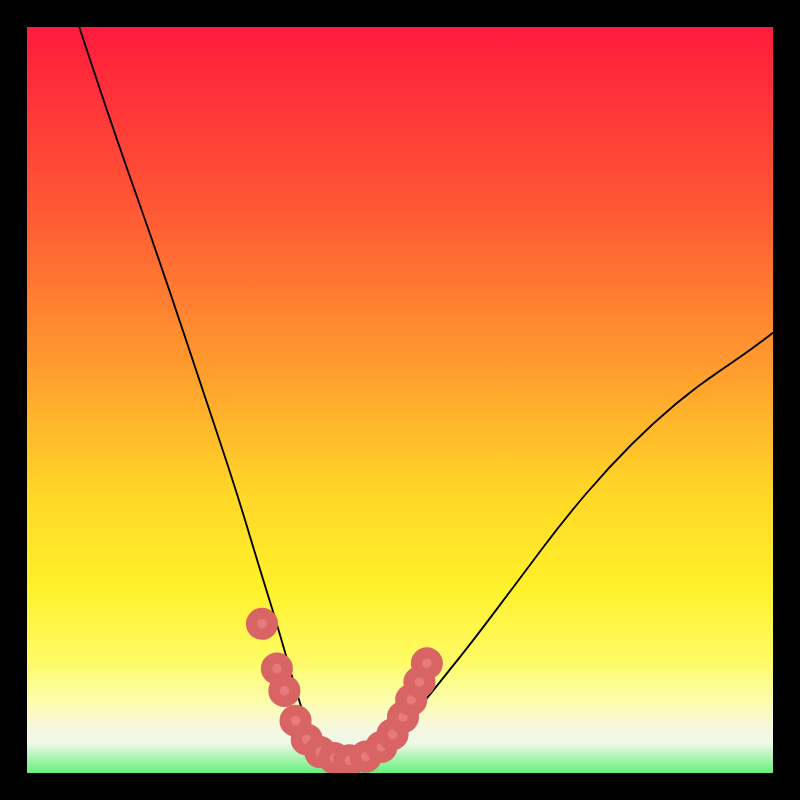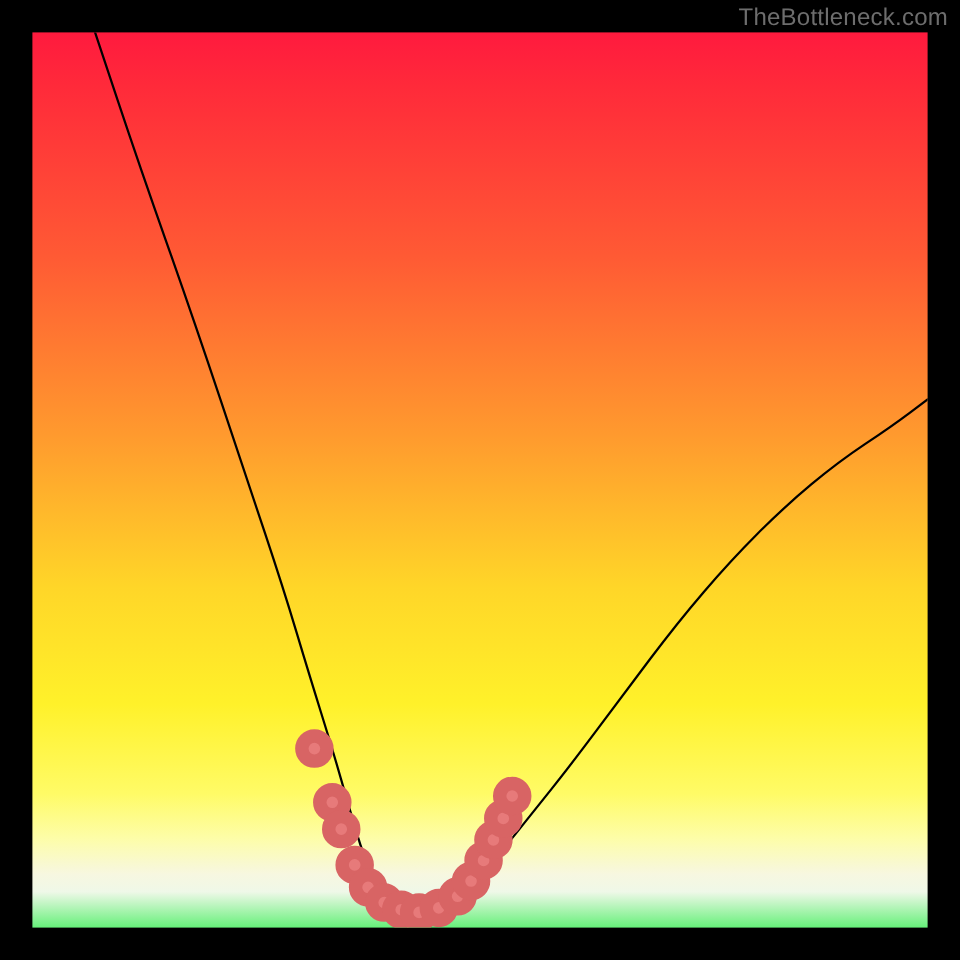--- a/index.html
+++ b/index.html
@@ -83,14 +83,13 @@
           <circle cx="45.4" cy="97.8" r="1.4" class="marker"></circle>
           <circle cx="47.5" cy="96.5" r="1.4" class="marker"></circle>
           <circle cx="49" cy="94.8" r="1.4" class="marker"></circle>
           <circle cx="50.4" cy="92.5" r="1.4" class="marker"></circle>
           <circle cx="51.5" cy="90.2" r="1.4" class="marker"></circle>
           <circle cx="52.6" cy="87.8" r="1.4" class="marker"></circle>
           <circle cx="53.6" cy="85.3" r="1.4" class="marker"></circle>
         </g>
     </svg>
   </div>
-  <div class="watermark">TheBottleneck.com</div>
 </div>
 
 </body></html>

